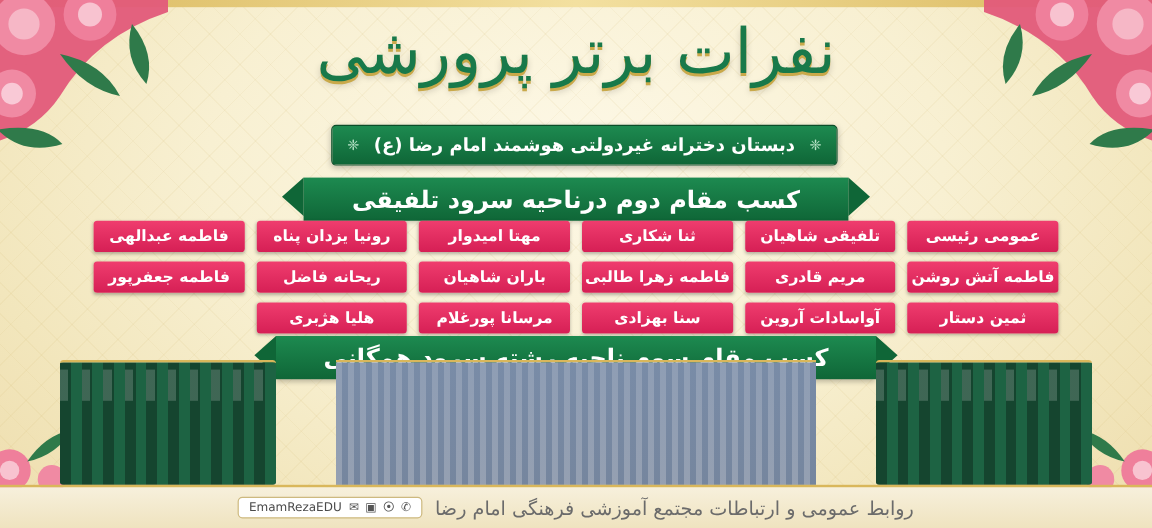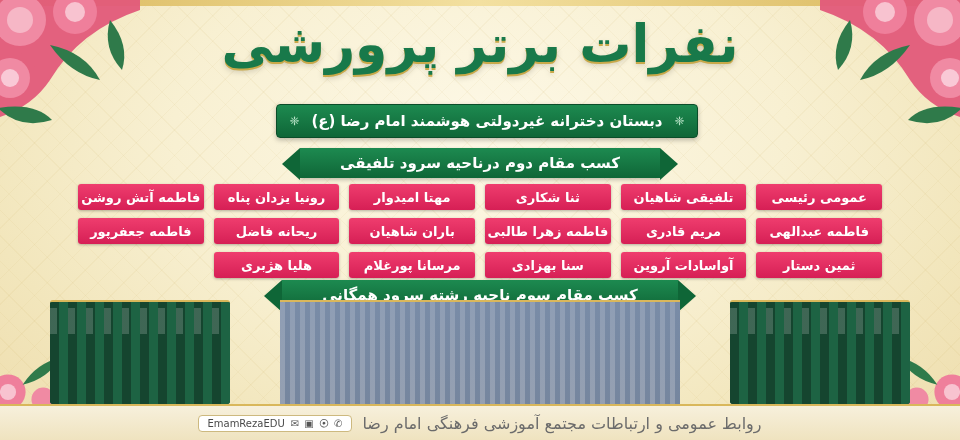--- a/index.html
+++ b/index.html
@@ -44,21 +44,21 @@
   .footer-text {
     font-size: 16px; color: #6b6b6b; direction: rtl;
   }
 
   
   .title {
     position: absolute; top: 14px; left: 0; right: 0;
     text-align: center;
     direction: rtl;
     font-family: "DejaVu Sans", sans-serif;
-    font-size: 52px; font-weight: bold;
+    font-size: 52px; font-weight: normal;
     color: #18794a;
     text-shadow: 0 2px 0 #c9a94a, 0 3px 6px rgba(0,0,0,0.18);
     letter-spacing: 1px;
   }
   .subtitle-wrap {
     position: absolute; top: 104px; left: 14px; right: 0;
     display: flex; justify-content: center;
   }
   .subtitle {
     direction: rtl;
@@ -77,21 +77,21 @@
     position: absolute; top: 50%; transform: translateY(-50%);
   }
   .subtitle::before { right: 12px; }
   .subtitle::after { left: 12px; }
 
   
   .ribbon-wrap { display: flex; justify-content: center; }
   .ribbon {
     direction: rtl;
     background: linear-gradient(180deg, #1d8a50, #0f6637);
-    color: #fff; font-size: 15px; font-weight: bold;
+    color: #fff; font-size: 20px; font-weight: bold;
     padding: 6px 40px;
     position: relative;
     box-shadow: 0 2px 4px rgba(0,0,0,0.22);
   }
   .ribbon::before, .ribbon::after {
     content: ""; position: absolute; top: 0; width: 0; height: 0;
     border-top: 16px solid transparent;
     border-bottom: 16px solid transparent;
   }
   .ribbon::before { right: -18px; border-left: 18px solid #0f6637; }
@@ -221,23 +221,23 @@
   <div class="section1 ribbon-wrap">
     <div class="ribbon">کسب مقام دوم درناحیه سرود تلفیقی</div>
   </div>
 
   <div class="names">
     <div class="name-chip">عمومی رئیسی</div>
     <div class="name-chip">تلفیقی شاهیان</div>
     <div class="name-chip">ثنا شکاری</div>
     <div class="name-chip">مهتا امیدوار</div>
     <div class="name-chip">رونیا یزدان پناه</div>
+    <div class="name-chip">فاطمه عبدالهی</div>
+
     <div class="name-chip">فاطمه آتش روشن</div>
-
-    <div class="name-chip">فاطمه عبدالهی</div>
     <div class="name-chip">مریم قادری</div>
     <div class="name-chip">فاطمه زهرا طالبی</div>
     <div class="name-chip">باران شاهیان</div>
     <div class="name-chip">ریحانه فاضل</div>
     <div class="name-chip">فاطمه جعفرپور</div>
 
     <div class="name-chip">ثمین دستار</div>
     <div class="name-chip">آواسادات آروین</div>
     <div class="name-chip">سنا بهزادی</div>
     <div class="name-chip">مرسانا پورغلام</div>

